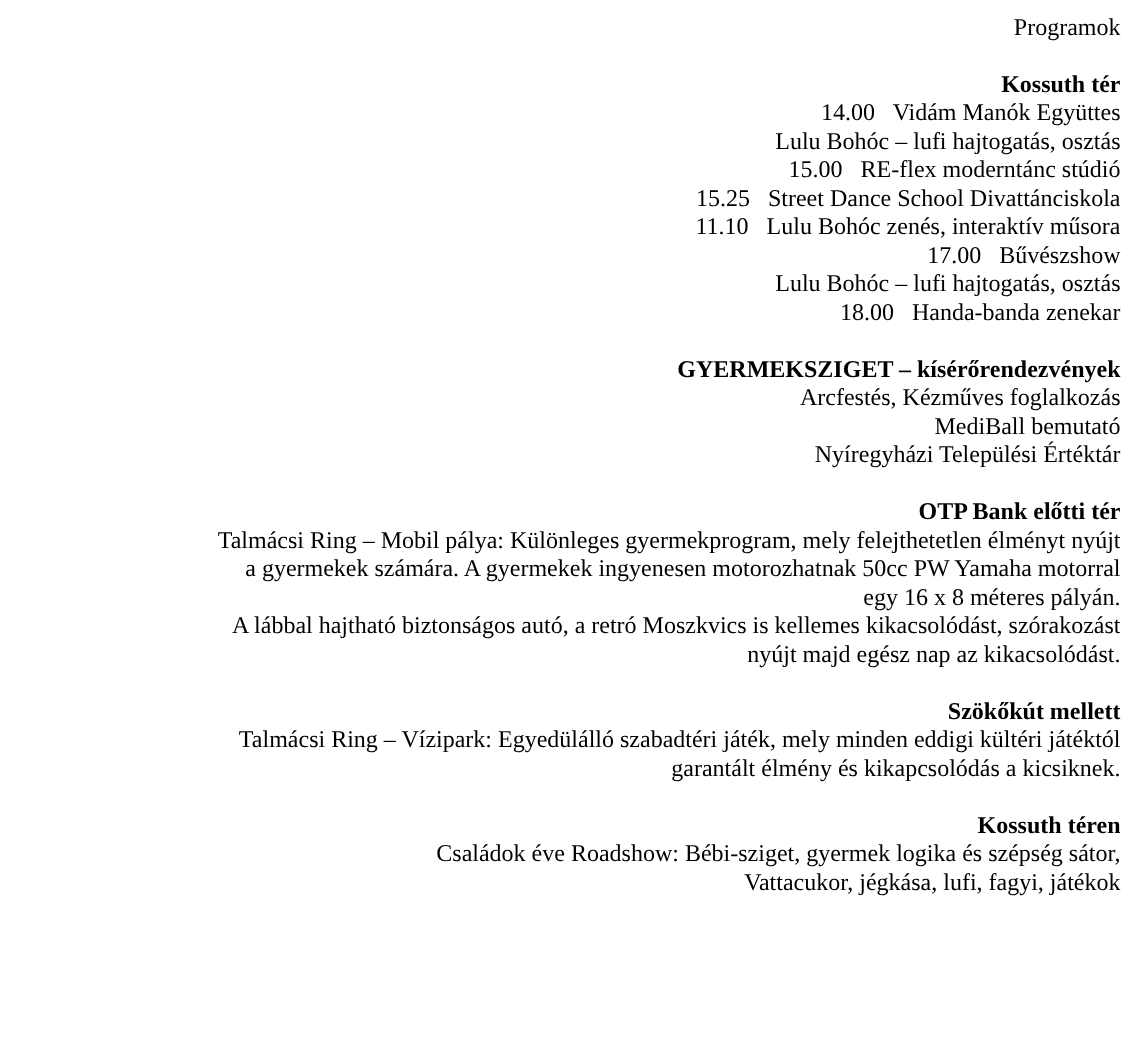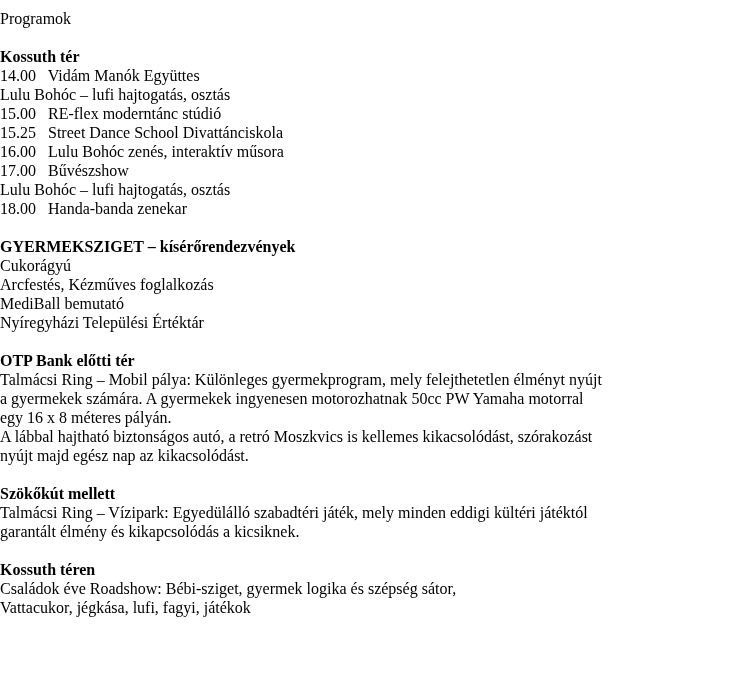--- a/index.html
+++ b/index.html
@@ -11,21 +11,21 @@
     width: 747px;
     height: 698px;
     overflow: hidden;
     color: #000000;
     font-family: "Liberation Serif", serif;
     font-size: 16px;
     line-height: 19px;
   }
   .page {
     padding-top: 9px;
-    text-align: left;
+    text-align: right;
   }
   .line, .title, .heading {
     white-space: pre;
   }
   .heading {
     font-weight: bold;
   }
   section {
     margin-top: 19px;
   }
@@ -38,29 +38,28 @@
 <div class="page">
 
   <div class="title">Programok</div>
 
   <section>
     <div class="heading">Kossuth tér</div>
     <div class="line">14.00   Vidám Manók Együttes</div>
     <div class="line">Lulu Bohóc – lufi hajtogatás, osztás</div>
     <div class="line">15.00   RE-flex moderntánc stúdió</div>
     <div class="line">15.25   Street Dance School Divattánciskola</div>
-    <div class="line">16.00   Lulu Bohóc zenés, interaktív műsora</div>
+    <div class="line">11.10   Lulu Bohóc zenés, interaktív műsora</div>
     <div class="line">17.00   Bűvészshow</div>
     <div class="line">Lulu Bohóc – lufi hajtogatás, osztás</div>
     <div class="line">18.00   Handa-banda zenekar</div>
   </section>
 
   <section>
     <div class="heading">GYERMEKSZIGET – kísérőrendezvények</div>
-    <div class="line">Cukorágyú</div>
     <div class="line">Arcfestés, Kézműves foglalkozás</div>
     <div class="line">MediBall bemutató</div>
     <div class="line">Nyíregyházi Települési Értéktár</div>
   </section>
 
   <section>
     <div class="heading">OTP Bank előtti tér</div>
     <div class="line">Talmácsi Ring – Mobil pálya: Különleges gyermekprogram, mely felejthetetlen élményt nyújt</div>
     <div class="line">a gyermekek számára. A gyermekek ingyenesen motorozhatnak 50cc PW Yamaha motorral</div>
     <div class="line">egy 16 x 8 méteres pályán.</div>

